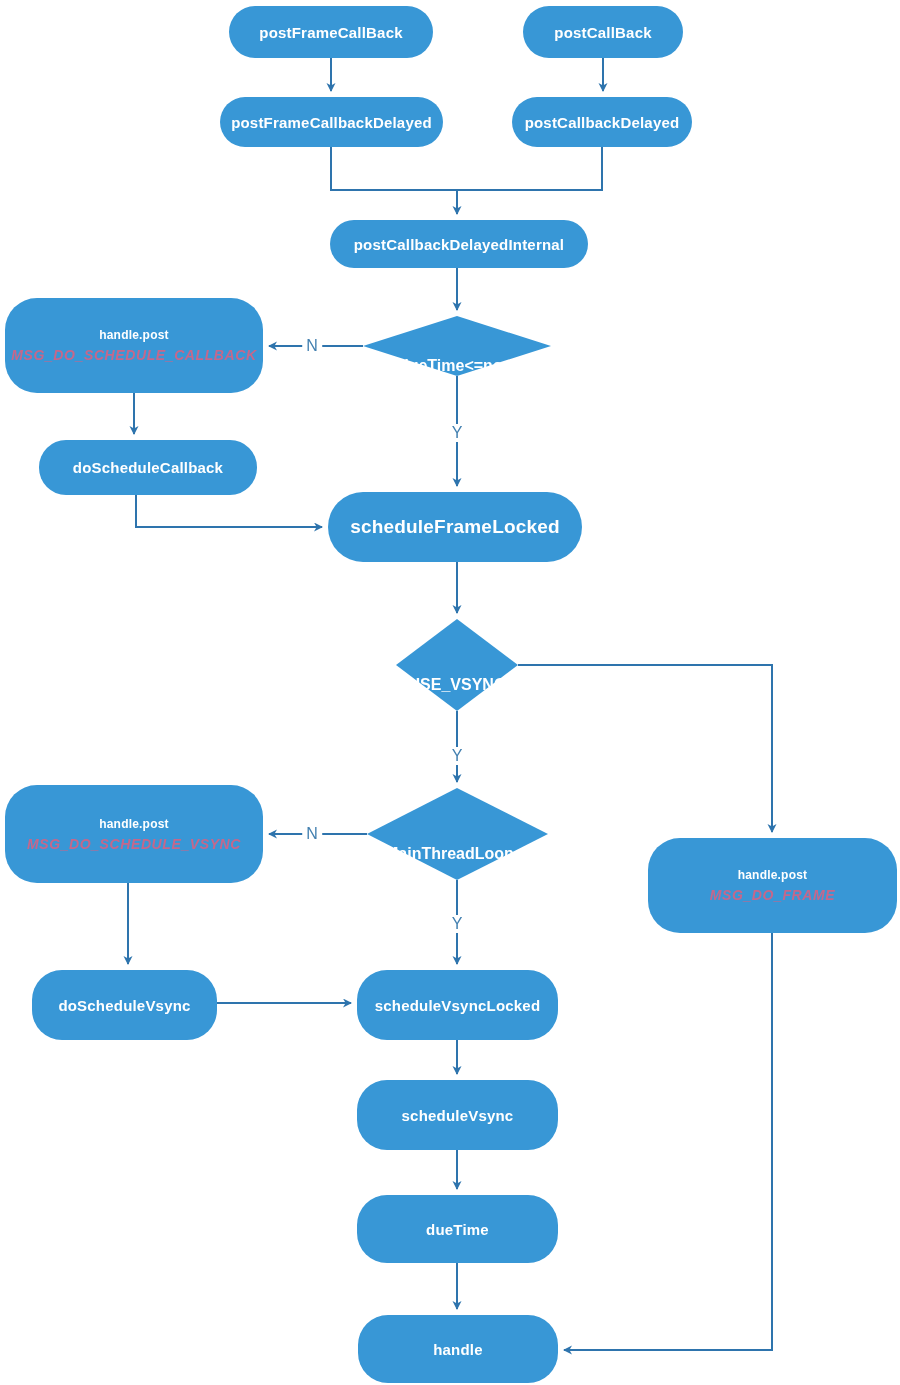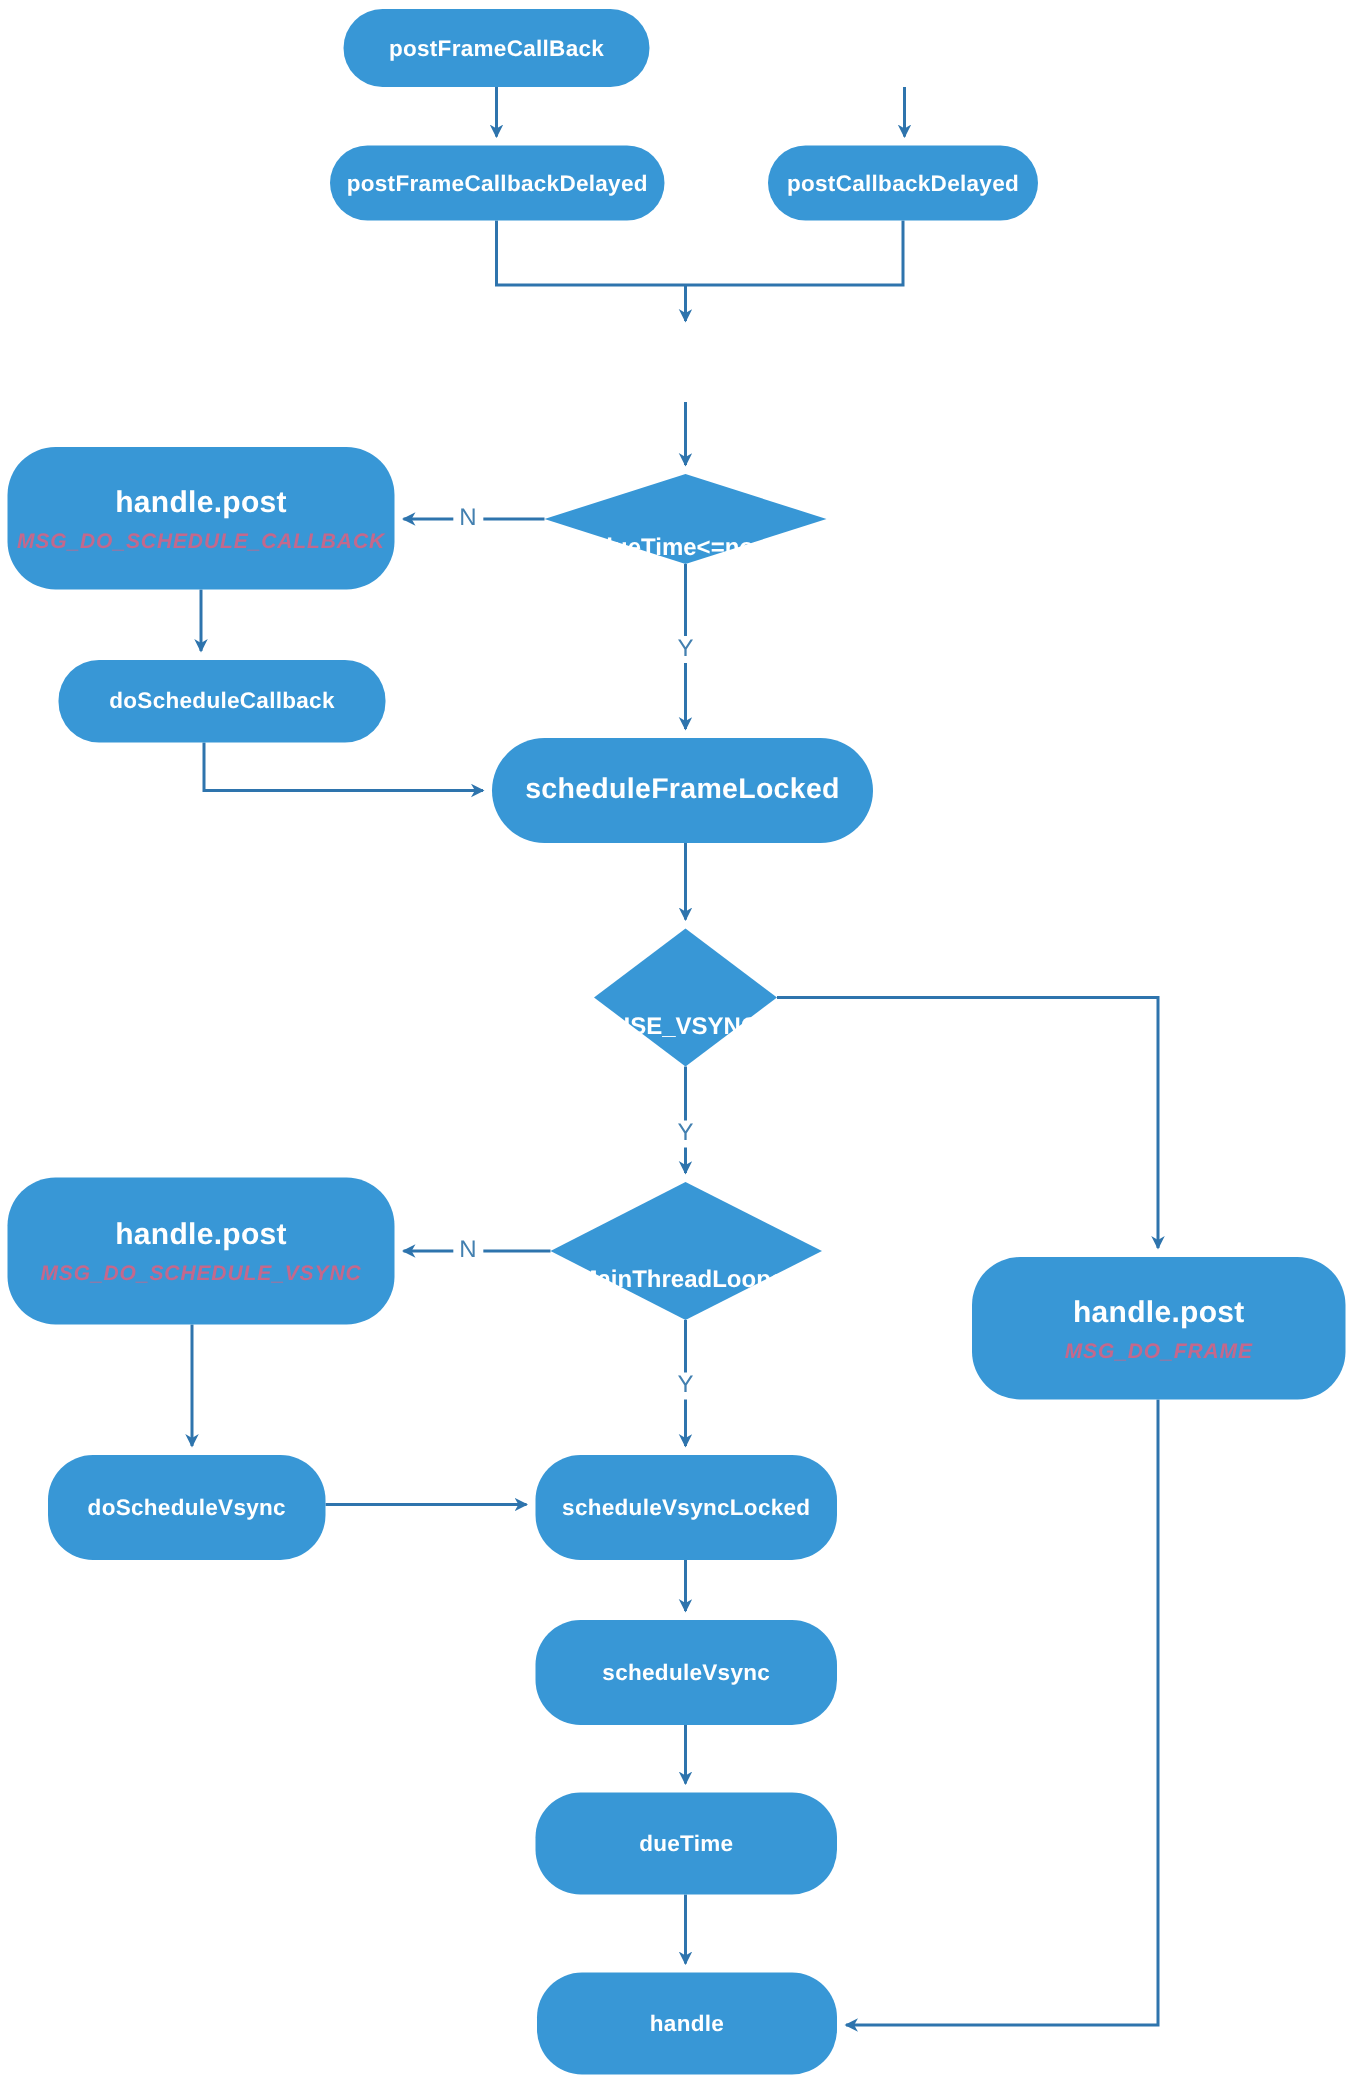--- a/index.html
+++ b/index.html
@@ -14,21 +14,21 @@
   .edges .diamond{fill:var(--node-fill,#3897d6);}
   #arw path{fill:var(--connector,#2e74ad);}
   .node{
     position:absolute;
     background:var(--node-fill,#3897d6);
     color:var(--node-text,#ffffff);
     display:flex;flex-direction:column;align-items:center;justify-content:center;
     text-align:left;font-weight:bold;font-size:15px;letter-spacing:.2px;
     box-sizing:border-box;
   }
-  .node .hp-label{font-size:20px;}
+  .node .hp-label{font-size:12px;}
   .node .msg{
     font-style:italic;font-weight:bold;
     color:var(--msg-text,#c4688c);
     font-size:14px;margin-top:5px;letter-spacing:.6px;
   }
   .node.big{font-size:19px;}
   .decision-label{
     position:absolute;transform:translate(-50%,-50%);
     color:var(--node-text,#ffffff);font-weight:bold;font-size:16px;
     white-space:nowrap;
@@ -77,25 +77,31 @@
     <g>
       <polygon class="diamond" points="457,316 551,346 457,376 363,346"></polygon>
       <polygon class="diamond" points="457,619 518,665 457,711 396,665"></polygon>
       <polygon class="diamond" points="457,788 548,834 457,880 367,834"></polygon>
     </g>
   </svg>
 
   <div class="node" style="left:229px;top:6px;width:204px;height:52px;border-radius:26px">
     <span>postFrameCallBack</span>
   </div>
+  <div class="node" style="left:523px;top:6px;width:160px;height:52px;border-radius:26px">
+    <span>postCallBack</span>
+  </div>
   <div class="node" style="left:220px;top:97px;width:223px;height:50px;border-radius:25px">
     <span>postFrameCallbackDelayed</span>
   </div>
   <div class="node" style="left:512px;top:97px;width:180px;height:50px;border-radius:25px">
     <span>postCallbackDelayed</span>
+  </div>
+  <div class="node" style="left:330px;top:220px;width:258px;height:48px;border-radius:24px">
+    <span>postCallbackDelayedInternal</span>
   </div>
 
   <div class="node" style="left:5px;top:298px;width:258px;height:95px;border-radius:32px">
     <span class="hp-label">handle.post</span>
     <span class="msg">MSG_DO_SCHEDULE_CALLBACK</span>
   </div>
   <div class="node" style="left:39px;top:440px;width:218px;height:55px;border-radius:27px">
     <span>doScheduleCallback</span>
   </div>
   <div class="node big" style="left:328px;top:492px;width:254px;height:70px;border-radius:35px">

